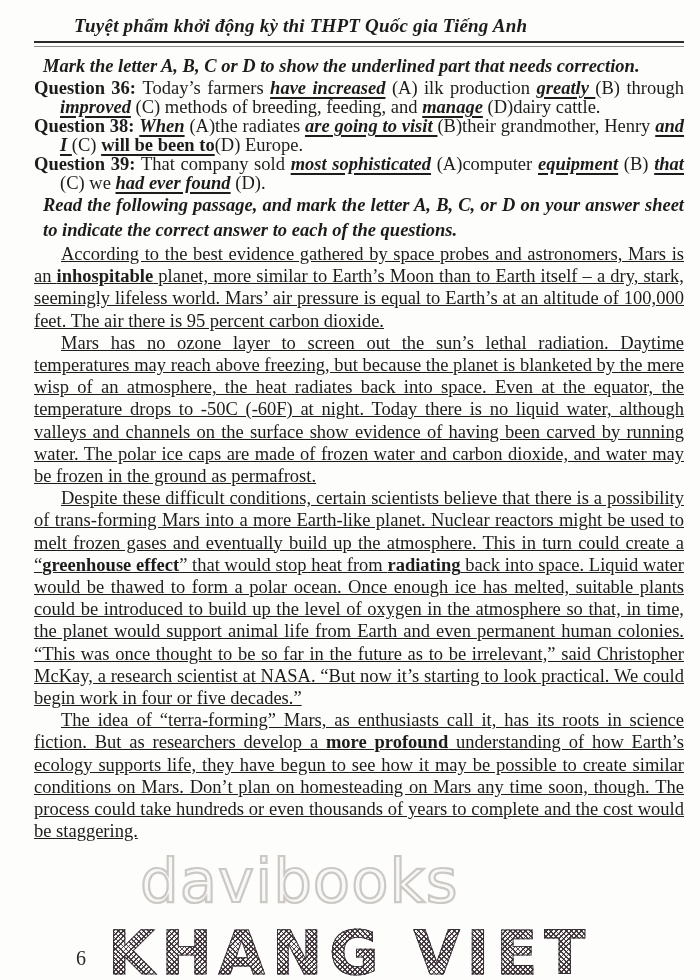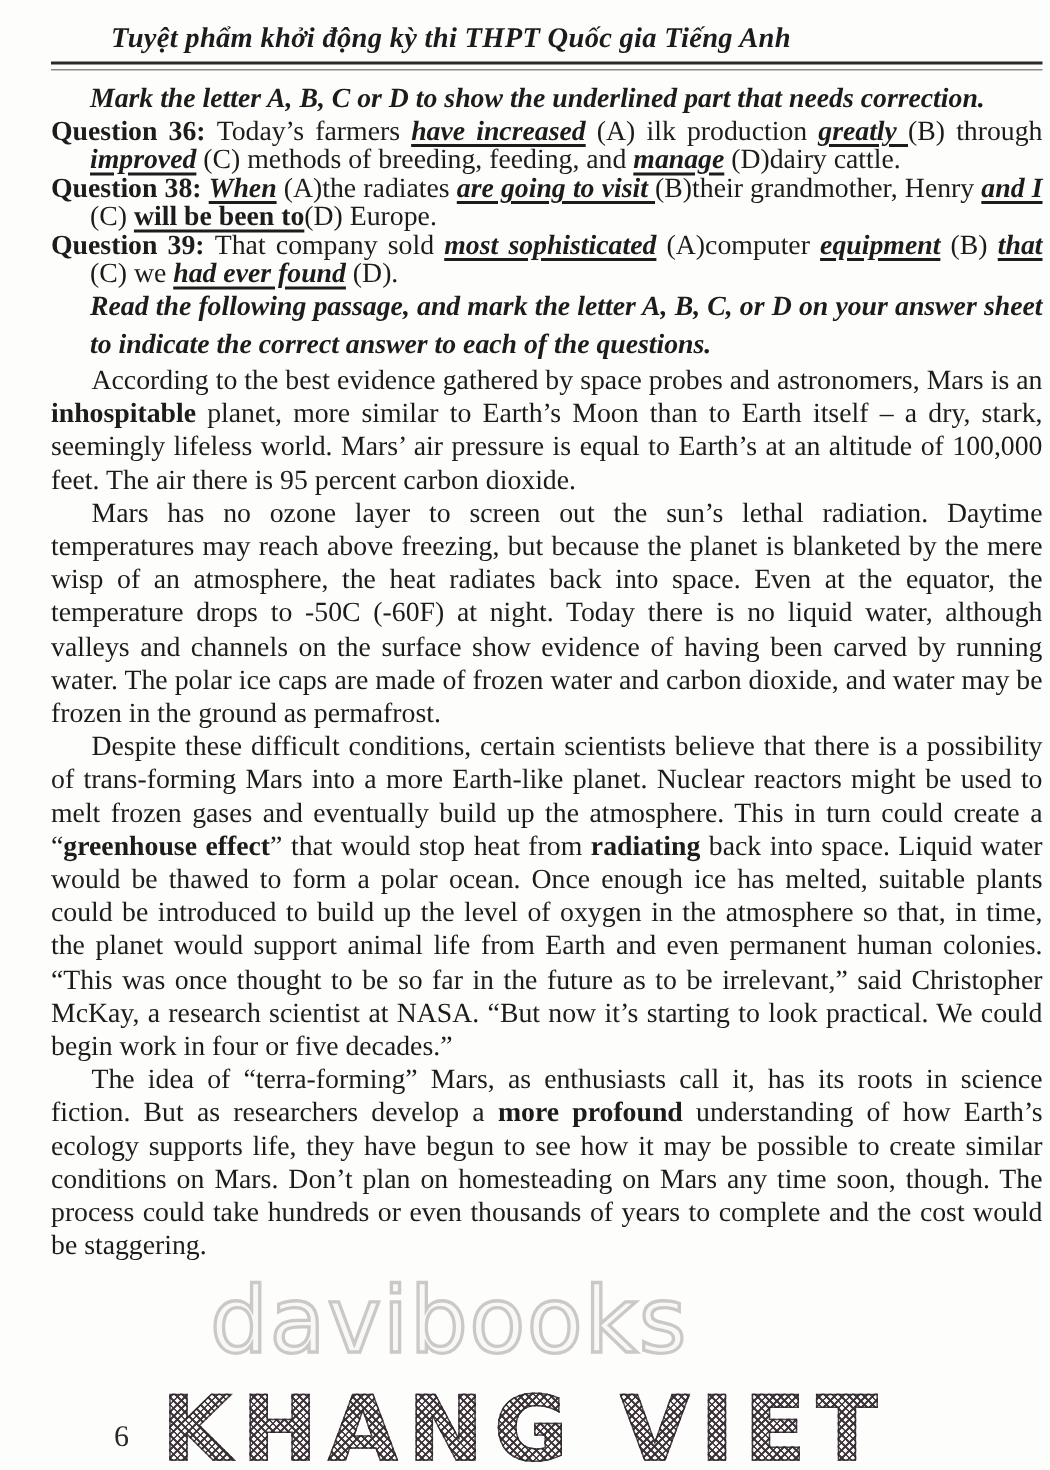--- a/index.html
+++ b/index.html
@@ -6,50 +6,51 @@
   body{
     width:700px;height:980px;
     background:#fdfdfc;
     font-family:"Liberation Serif", serif;
     color:#1c1c1c;
     position:relative;
     overflow:hidden;
   }
   .page{
     position:absolute; inset:0;
-    padding:14px 5px 0 34px;
+    padding:14px 16px 0 34px;
     box-sizing:border-box;
   }
   
   .header-title{
     font-weight:bold; font-style:italic;
     font-size:19px; line-height:24px;
     padding-left:40px;
     letter-spacing:.2px;
   }
   .header-rule{
     margin-top:3px;
     height:3px;
     border-top:2px solid #2b2b2b;
     border-bottom:1px solid #8a8a8a;
   }
   
   .content{ margin-top:7px; font-size:18.5px; }
   .para{ text-align:justify; }
   .para.instruction{
     font-weight:bold; font-style:italic;
-    line-height:25px; margin-left:26px;
+    line-height:25px; margin-left:9px;
   }
   .para.question{
     line-height:19px;
     padding-left:26px; text-indent:-26px;
   }
   .para.body{
     line-height:22.2px;
     text-indent:27px;
+    text-decoration:underline;
   }
   
   .s-n{}
   .s-b{font-weight:bold;}
   .s-bi{font-weight:bold;font-style:italic;}
   .s-biu{
     font-weight:bold;font-style:italic;
     text-decoration:underline;
     text-decoration-thickness:1.6px;
     text-underline-offset:3px;

